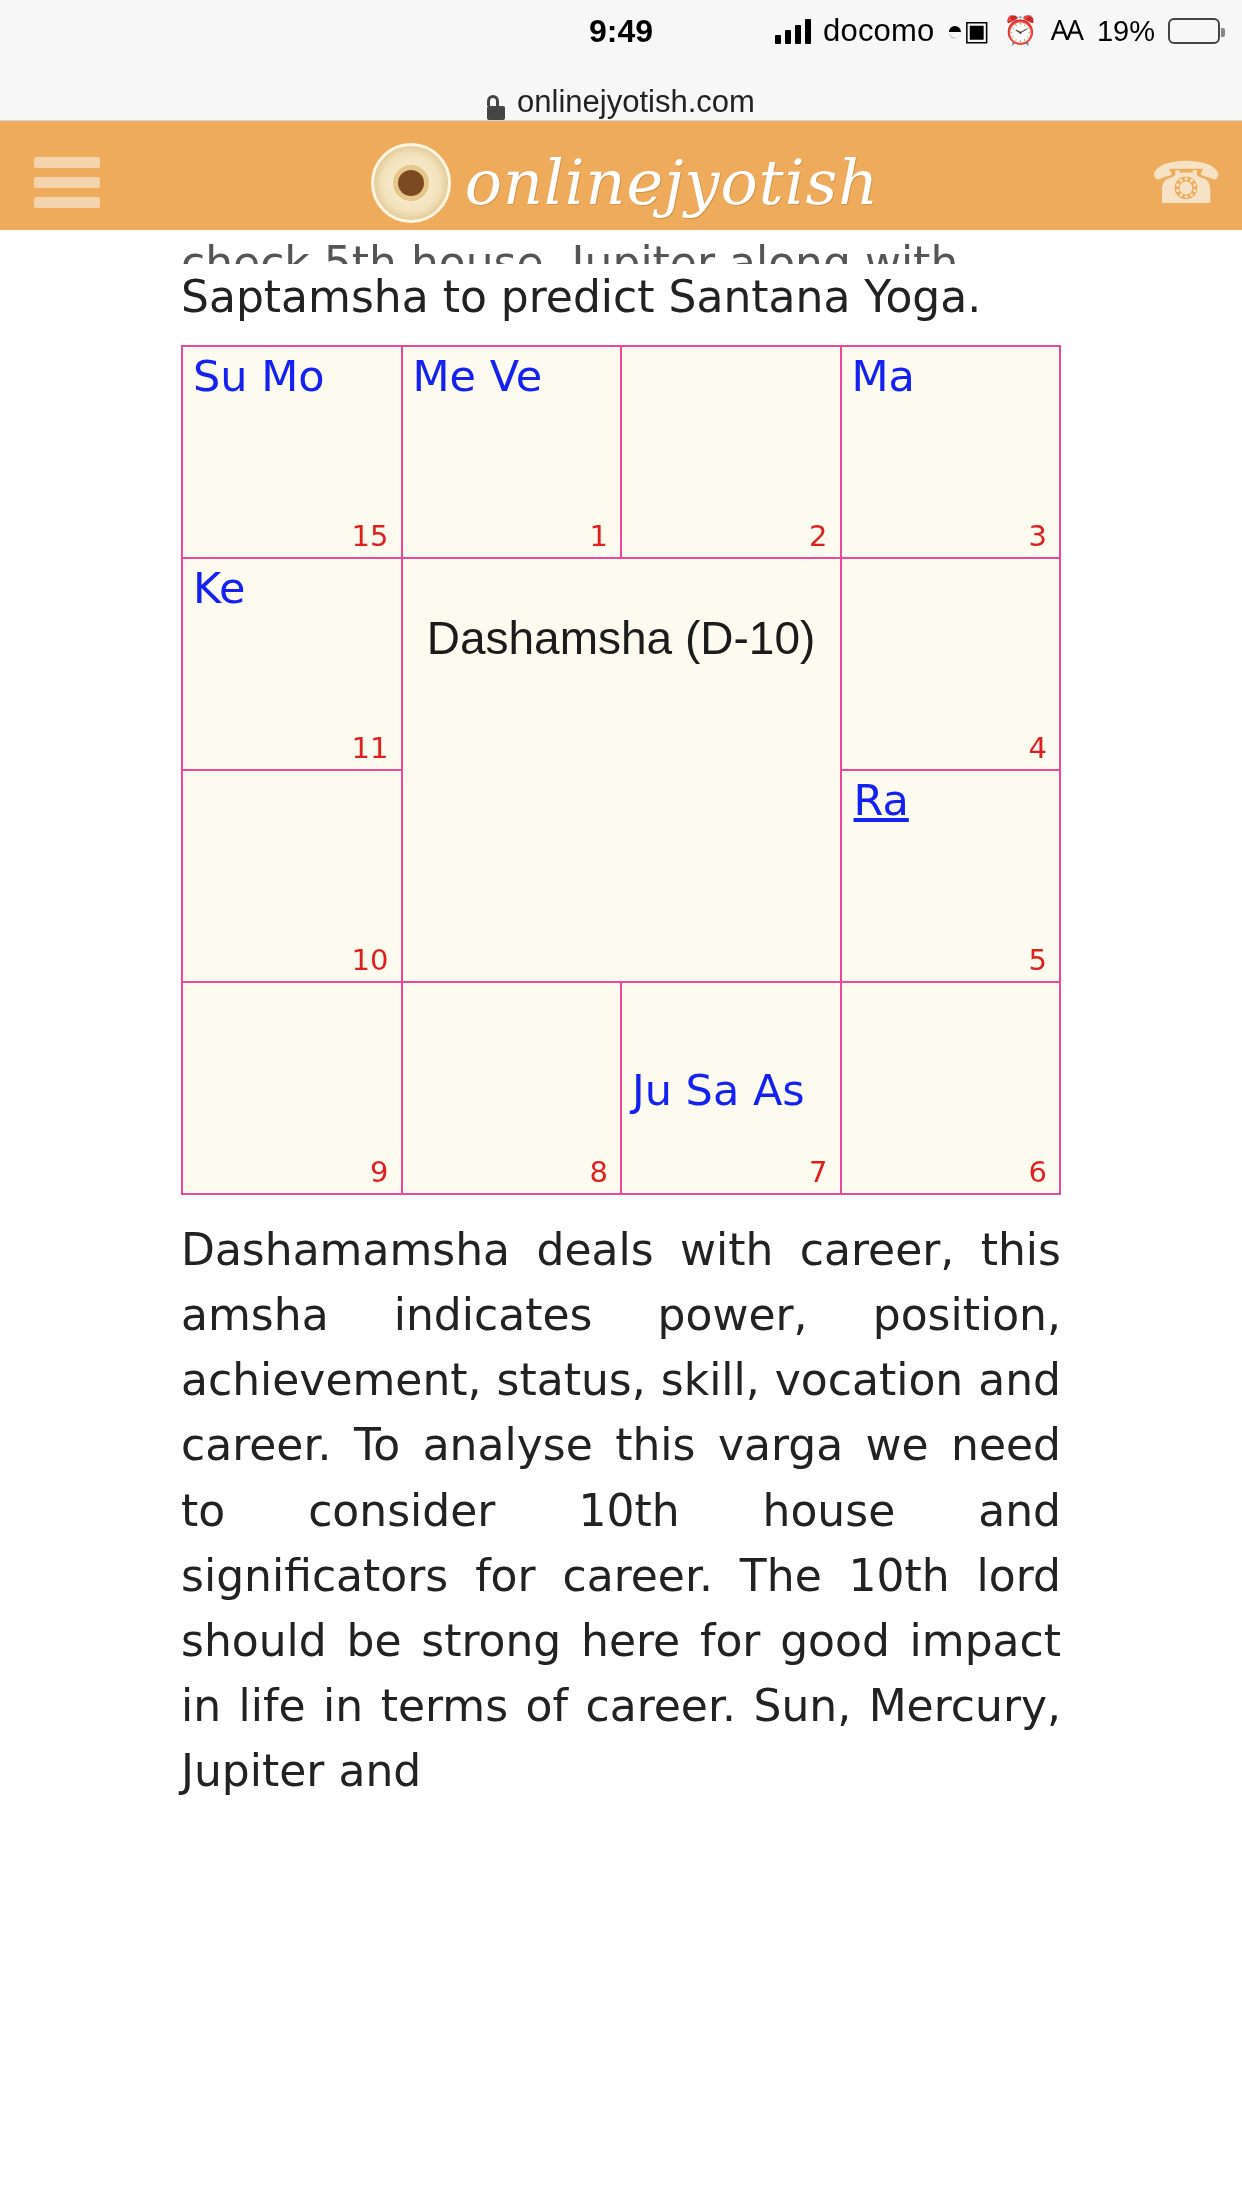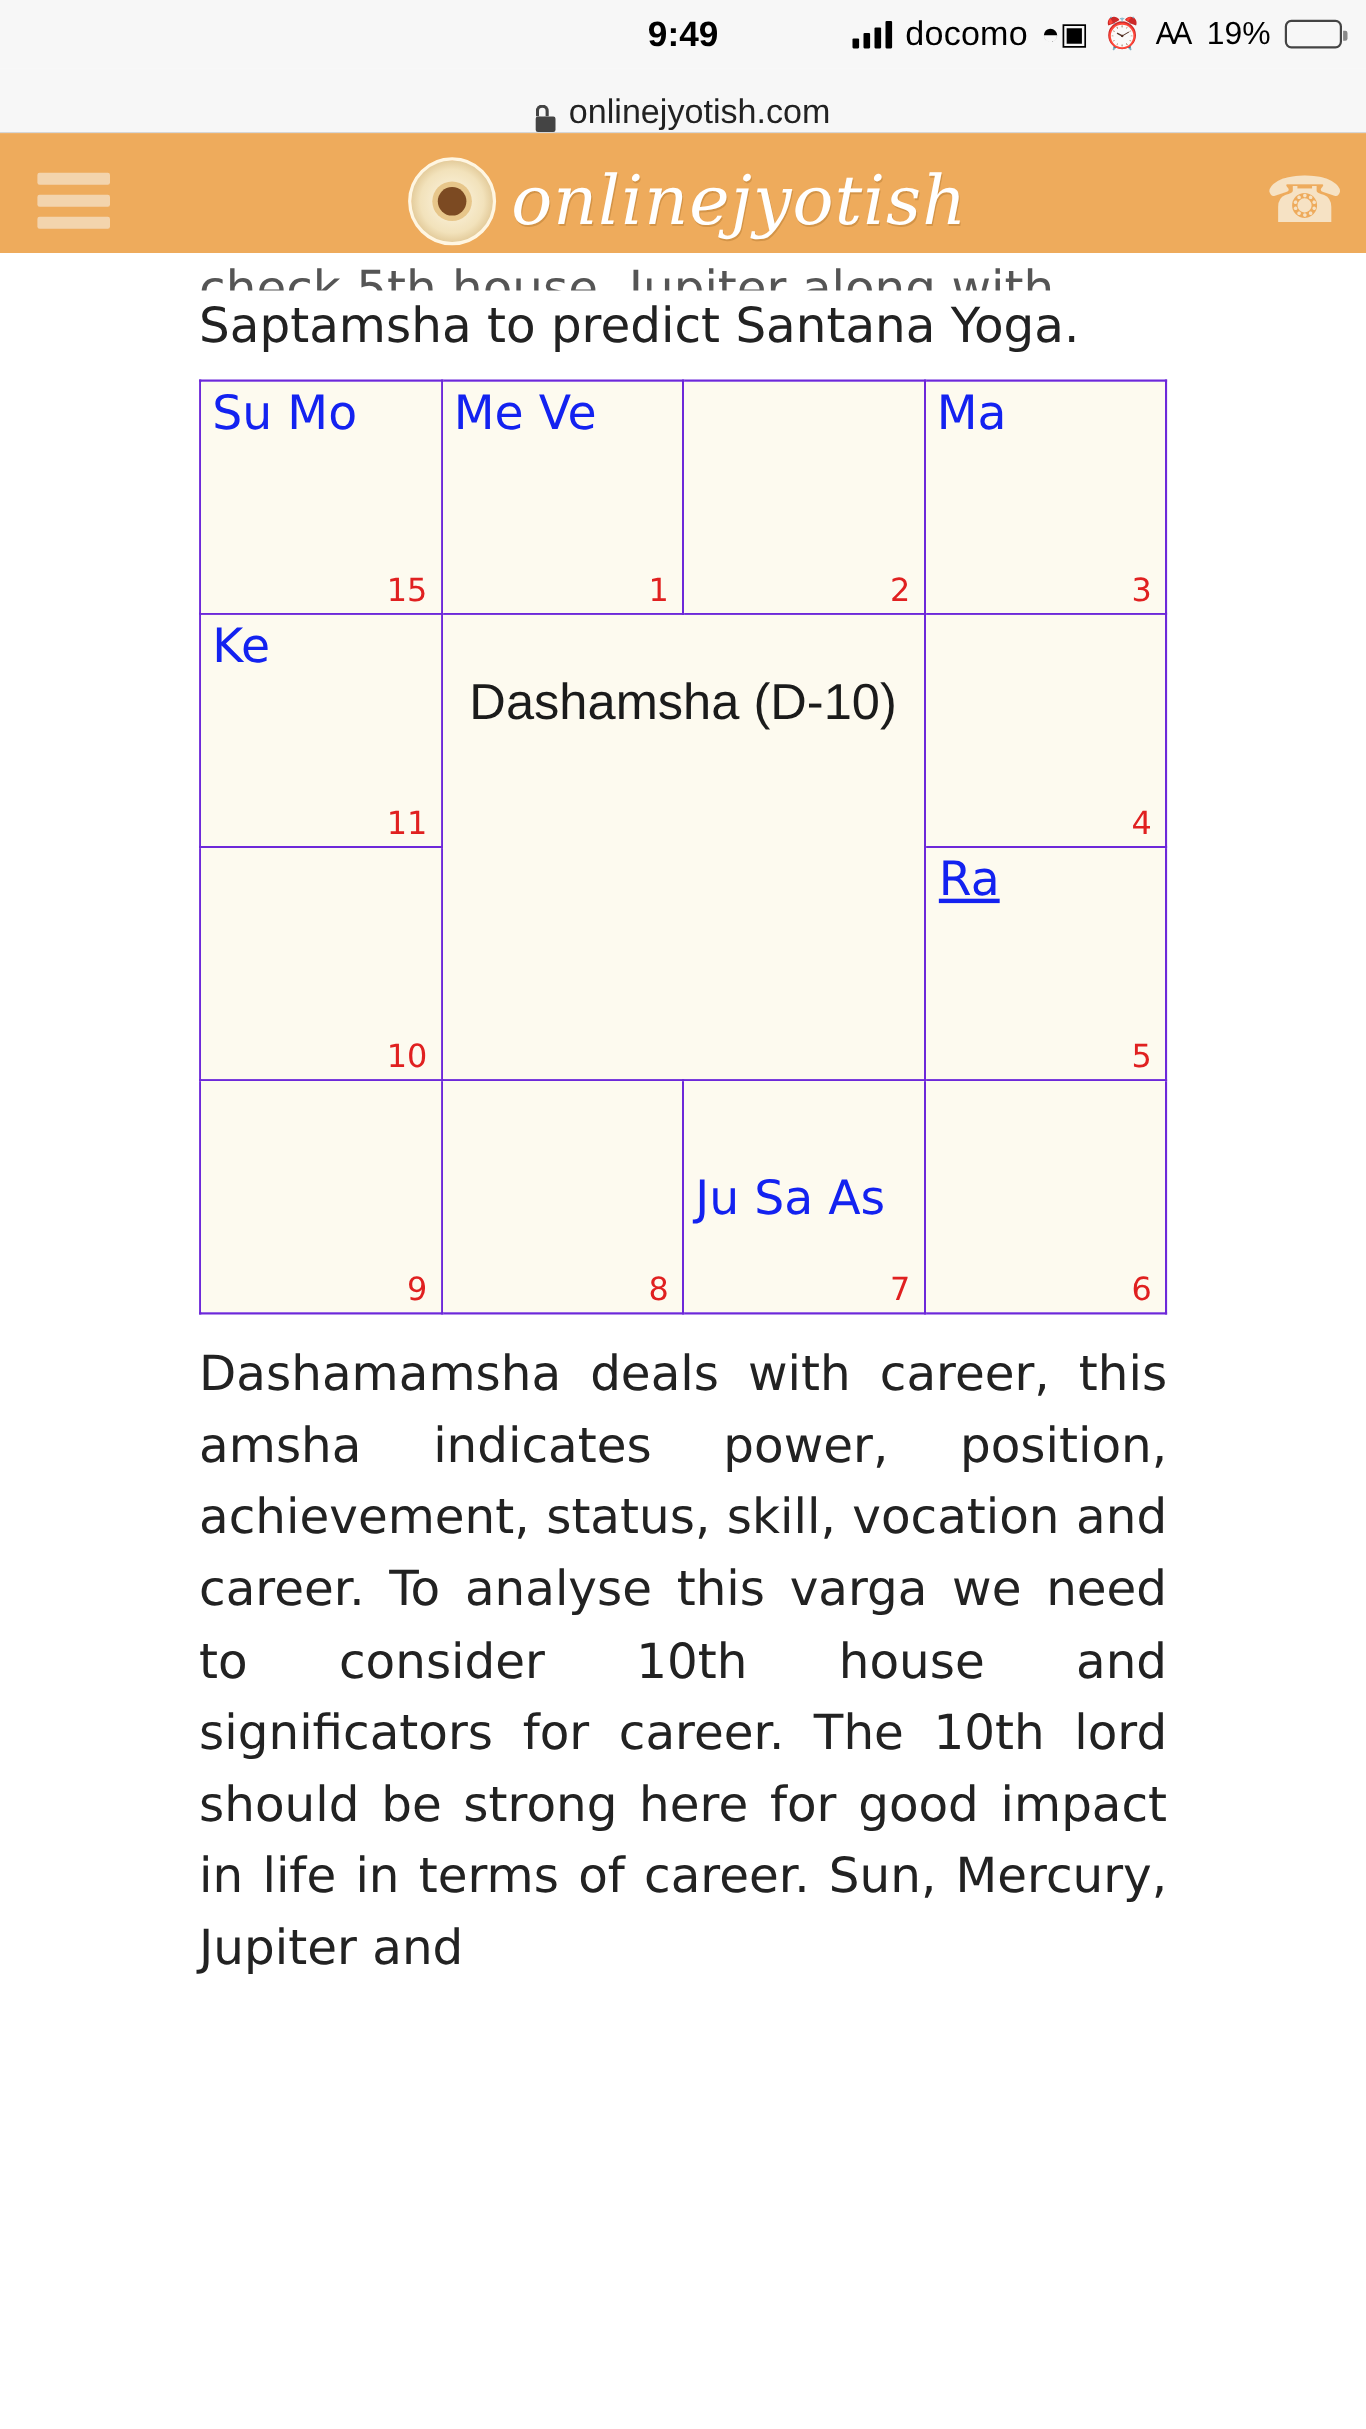--- a/index.html
+++ b/index.html
@@ -218,21 +218,21 @@
   .chart-wrap {
     width: 880px;
     margin: 16px auto 0 auto;
   }
   .chart {
     width: 880px;
     border-collapse: collapse;
     table-layout: fixed;
   }
   .chart td {
-    border: 2px solid #6d28d9;
+    border: 2px solid #ec4899;
     background: #fdfaef;
     vertical-align: top;
     position: relative;
     padding: 6px 10px 4px 10px;
     height: 200px;
   }
   .planets {
     font-family: "DejaVu Sans", sans-serif;
     font-size: 43px;
     color: #1322f0;

